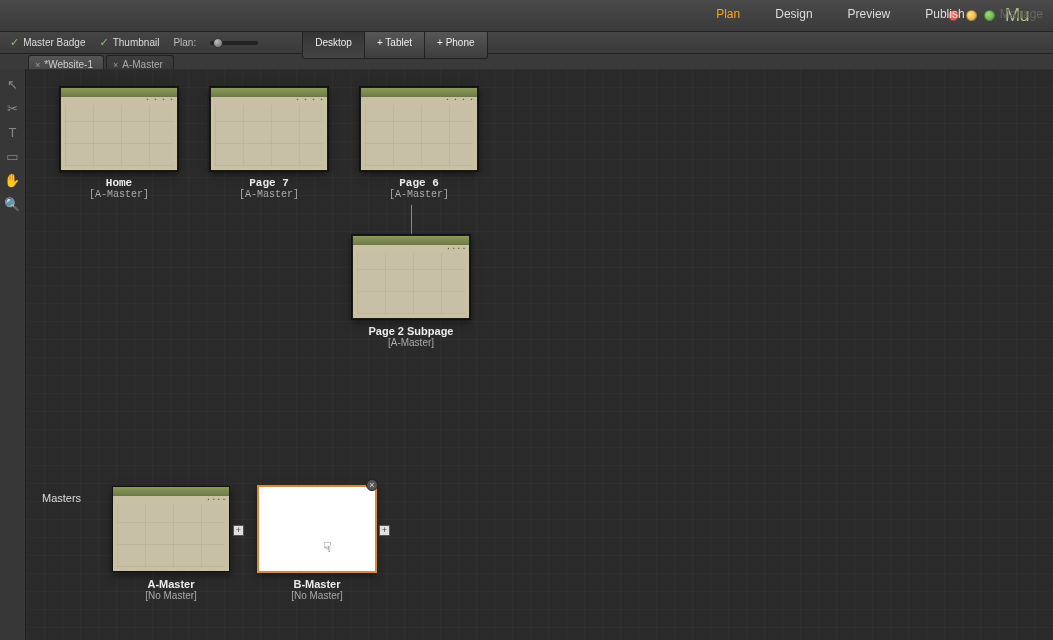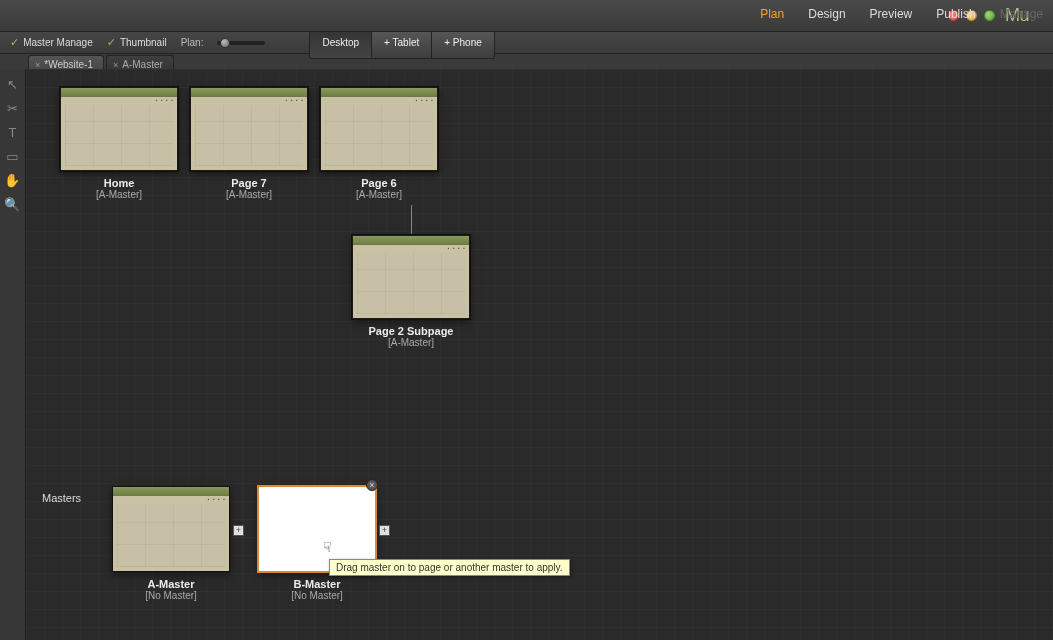--- a/index.html
+++ b/index.html
@@ -21,21 +21,21 @@
     padding: 0 24px;
     position: relative;
     justify-content: flex-end;
   }
   .traffic { display: flex; gap: 7px; margin-right: 10px; }
   .traffic-dot { width: 11px; height: 11px; border-radius: 50%; border: 0.5px solid rgba(0,0,0,0.3); }
   .td-close { background: radial-gradient(circle at 35% 35%, #ff7e71, #e0443e); }
   .td-min   { background: radial-gradient(circle at 35% 35%, #ffe08a, #dea123); }
   .td-max   { background: radial-gradient(circle at 35% 35%, #9adc7a, #58a12f); }
   .app-name { color:#b0c57a; font-size:18px; font-weight:400; letter-spacing:-0.5px; }
-  .top-nav { position:absolute; right:10px; top:0; height:27px; display:flex; align-items:center; gap:24px; }
+  .top-nav { position:absolute; right:10px; top:0; height:27px; display:flex; align-items:center; gap:35px; }
   .top-nav span { font-size:12px; color:#ddd; cursor:pointer; }
   .top-nav .active { color:#f5a623; }
   .top-nav .disabled { color:#666; }
 
   
   .option-bar {
     height: 22px;
     background: linear-gradient(#454545,#3a3a3a);
     border-bottom:1px solid #222;
     display:flex; align-items:center; padding:0 10px; gap:14px;
@@ -91,21 +91,21 @@
   .canvas {
     position:absolute; left:26px; top:69px; right:0; bottom:0;
     background-color:#2a2a2a;
     background-image:
       linear-gradient(rgba(255,255,255,0.025) 1px, transparent 1px),
       linear-gradient(90deg, rgba(255,255,255,0.025) 1px, transparent 1px);
     background-size:18px 18px;
   }
 
   .sitemap { position:absolute; left:34px; top:18px; }
-  .row1 { display:flex; gap:12px; }
+  .row1 { display:flex; gap:32px;font-family:Liberation Mono, monospace; }
   .page-block { display:flex; flex-direction:column; align-items:center; }
   .thumb {
     width:118px; height:84px; background:#c8c1a4;
     border:1px solid #1a1a1a; box-shadow:0 0 0 1px #111, 0 3px 8px rgba(0,0,0,0.5);
     position:relative;
   }
   .thumb.white { background:#fff; }
   .thumb-bar { position:absolute; top:0; left:0; right:0; height:9px;
     background:linear-gradient(#8a9a5a,#6f7f47); border-bottom:1px solid rgba(0,0,0,0.2); }
   .thumb-menu { position:absolute; top:9px; right:3px; font-size:5px; color:#605a46;
@@ -171,21 +171,21 @@
     <span>Design</span>
     <span>Preview</span>
     <span>Publish</span>
     <span class="disabled">Manage</span>
   </div>
 </div>
 
 <div class="option-bar">
   <div class="chk">
     <span class="chk-box">✓</span>
-    <span>Master Manage</span>
+    <span>Master Badge</span>
   </div>
   <div class="chk">
     <span class="chk-box">✓</span>
     <span>Thumbnail</span>
   </div>
   <span class="size-label">Plan:</span>
   <div class="slider">
     <div class="slider-thumb"></div>
   </div>
   <div class="seg-group">
@@ -279,21 +279,20 @@
         </div>
         <span class="p-title">A-Master</span>
         <span class="p-master">[No Master]</span>
       </div>
 
       <div class="master-block">
         <div class="master-thumb white sel">
           <div class="close-handle">×</div>
           <div class="add-handle right">+</div>
           <span class="cursor-ic" style="left:64px; top:52px;">☟</span>
-          <div class="tooltip" style="left:70px; top:72px; white-space:nowrap;">Drag master on to page or another master to apply.</div>
         </div>
         <span class="p-title">B-Master</span>
         <span class="p-master">[No Master]</span>
       </div>
 
     </div>
   </div>
 
 </div>
 

